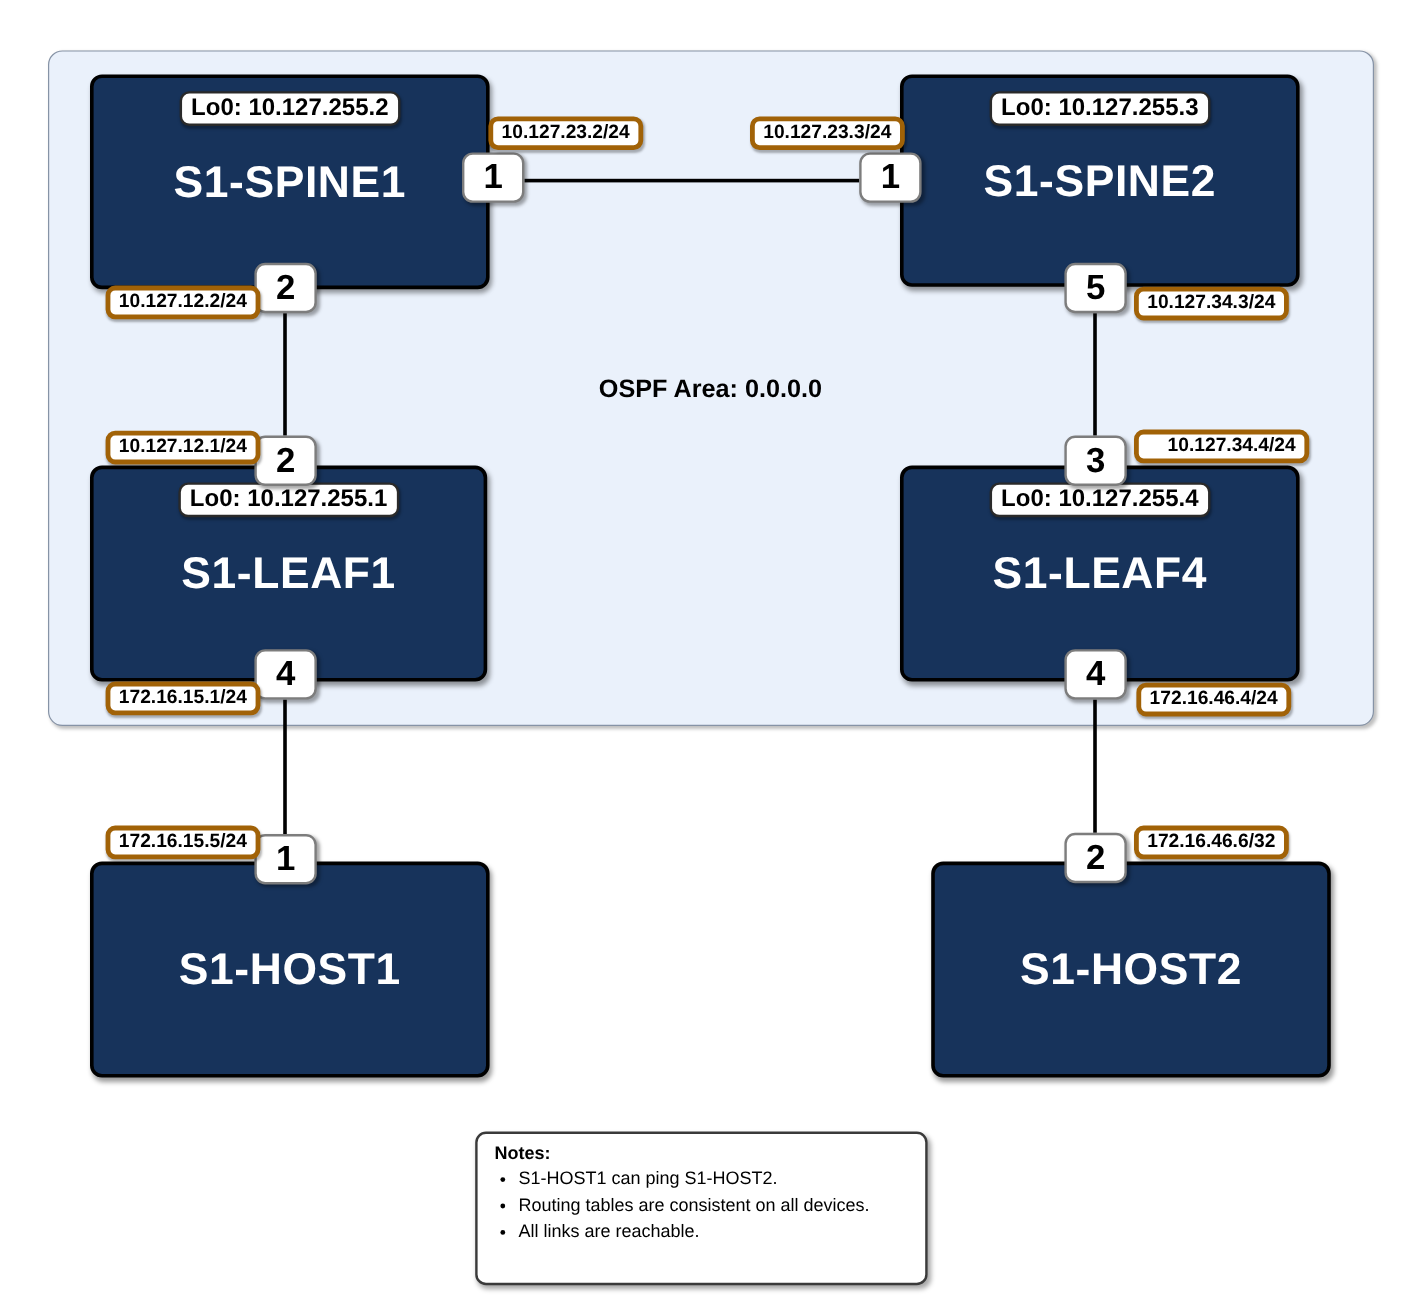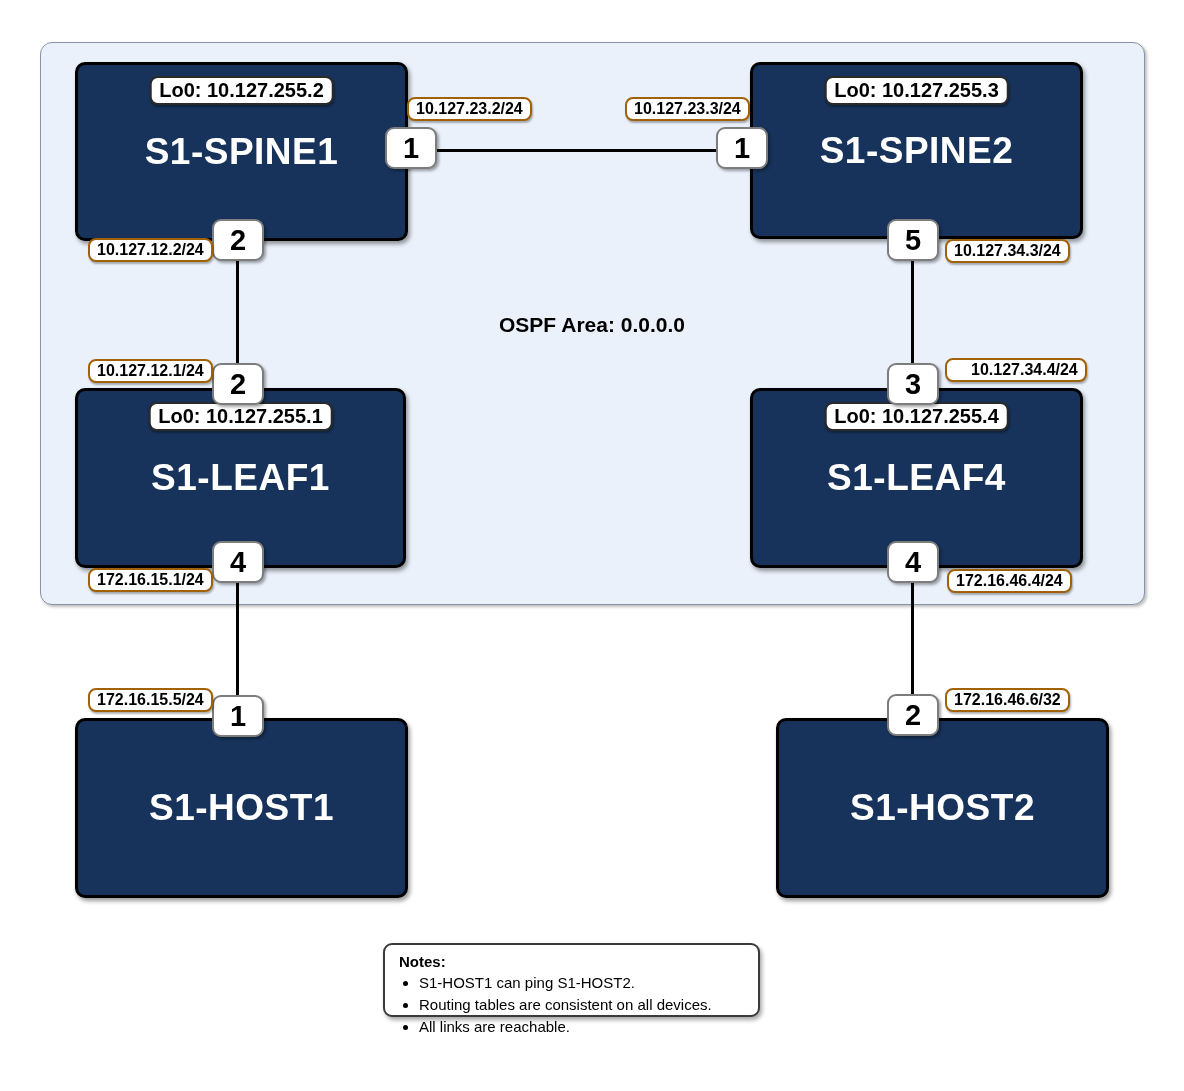--- a/index.html
+++ b/index.html
@@ -45,26 +45,26 @@
   }
   .port{
     position:absolute;width:52px;height:42px;box-sizing:border-box;
     background:var(--label-bg);border:2px solid #7d7d7d;border-radius:9px;
     box-shadow:2px 2px 3px rgba(0,0,0,0.35);
     display:flex;align-items:center;justify-content:center;
     font-size:29px;font-weight:bold;z-index:4;
   }
   .ip{
     position:absolute;background:var(--label-bg);
-    border:2px solid #a16207;border-radius:8px;
+    border:4px solid #a16207;border-radius:8px;
     box-shadow:1px 2px 2px rgba(0,0,0,0.30);
     padding:1px 7px;font-size:16px;font-weight:bold;white-space:nowrap;z-index:5;
   }
   .notes{
-    position:absolute;left:383px;top:943px;width:377px;height:74px;box-sizing:border-box;
+    position:absolute;left:396px;top:943px;width:377px;height:128px;box-sizing:border-box;
     background:var(--label-bg);border:2px solid #3a3a3a;border-radius:9px;
     box-shadow:2px 3px 4px rgba(0,0,0,0.35);
     padding:8px 12px 0 14px;
   }
   .notes-title{font-size:15px;font-weight:bold;margin-bottom:2px;}
   .notes ul{margin:2px 0 0 0;padding-left:20px;list-style:disc;}
   .notes li{font-size:15px;line-height:22px;}
 </style>
 </head>
 <body>

